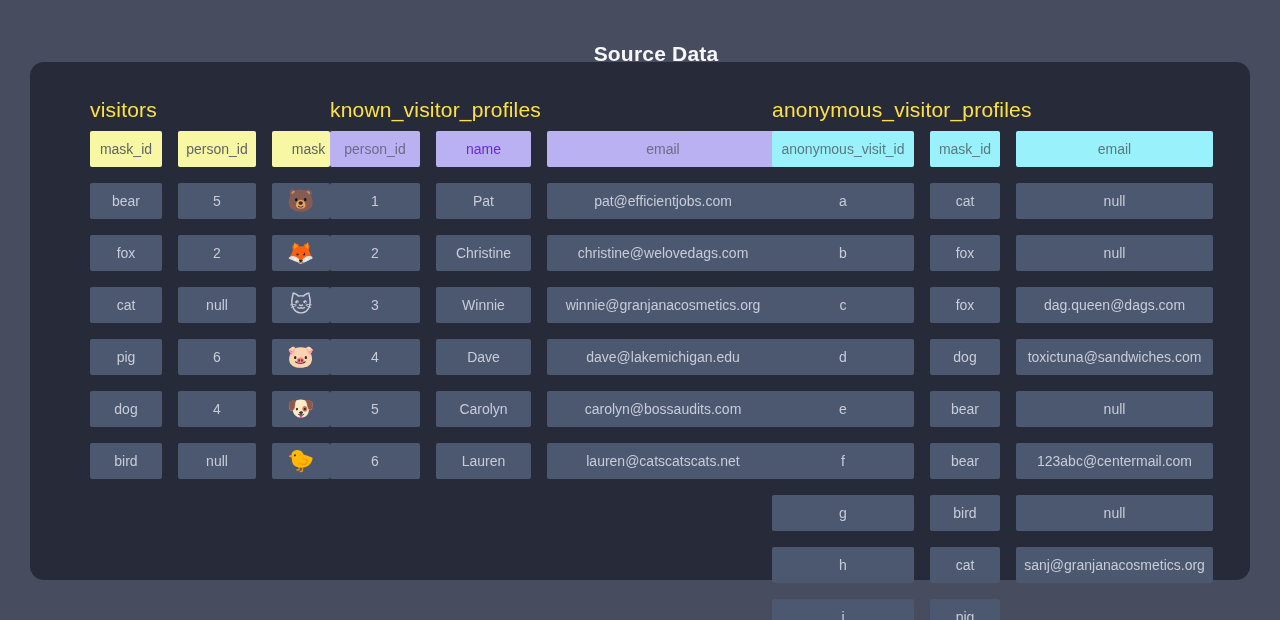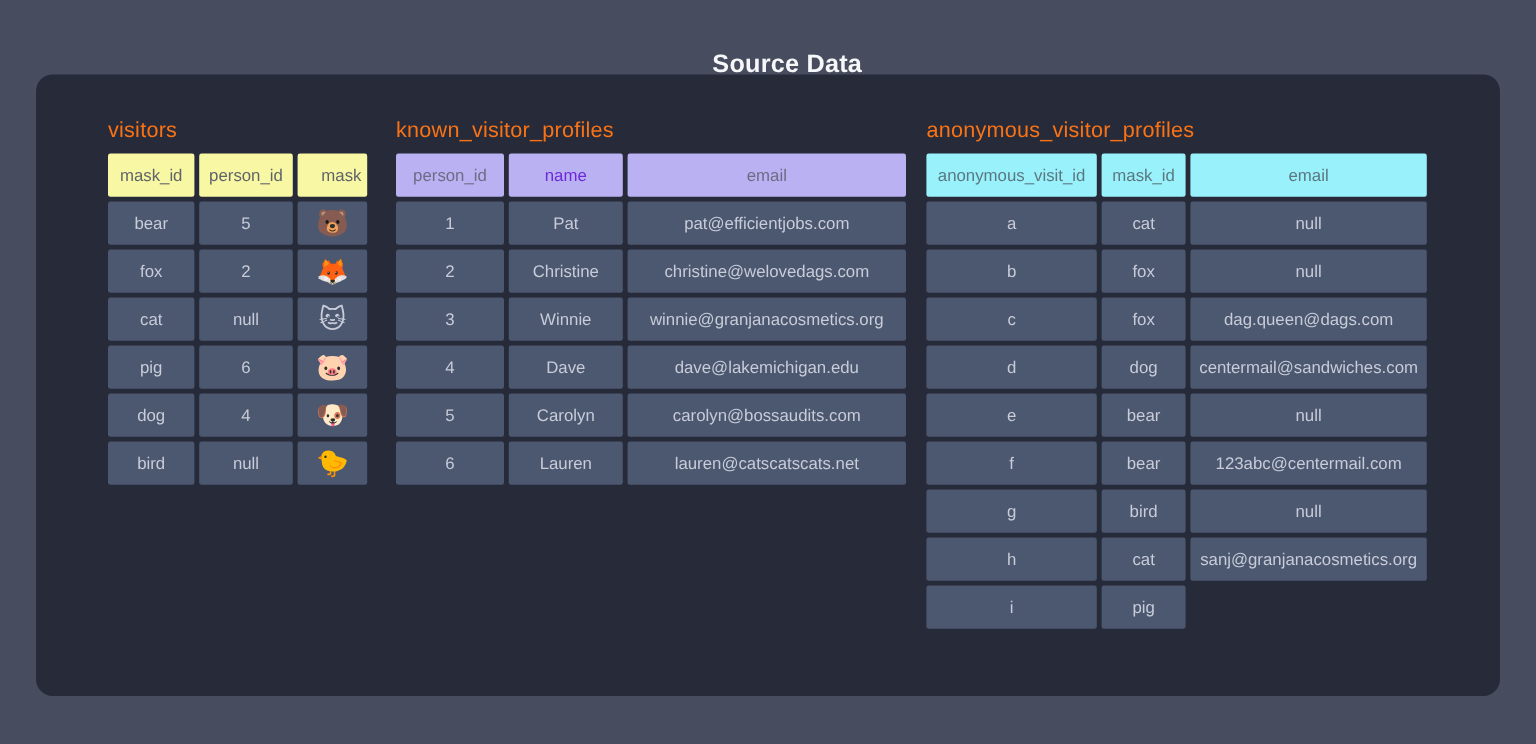--- a/index.html
+++ b/index.html
@@ -44,28 +44,28 @@
   }
   .table-block {
     position: absolute;
     top: 36px;
   }
   .table-visitors { left: 60px; }
   .table-known_visitor_profiles { left: 300px; }
   .table-anonymous_visitor_profiles { left: 742px; }
   .table-title {
     margin: 0 0 9px 0;
-    font-size: 18px;
+    font-size: 21px;
     font-weight: 400;
-    color: #f97316;
+    color: #fde047;
     letter-spacing: 0.2px;
   }
   .grid {
     display: grid;
-    gap: 4px;
+    gap: 16px;
   }
   .table-visitors .grid { grid-template-columns: 72px 78px 58px; }
   .table-known_visitor_profiles .grid { grid-template-columns: 90px 95px 232px; }
   .table-anonymous_visitor_profiles .grid { grid-template-columns: 142px 70px 197px; }
   .cell {
     height: 36px;
     display: flex;
     align-items: center;
     justify-content: center;
     font-size: 14px;
@@ -154,21 +154,21 @@
             <div class="cell data">cat</div>
             <div class="cell data">null</div>
             <div class="cell data">b</div>
             <div class="cell data">fox</div>
             <div class="cell data">null</div>
             <div class="cell data">c</div>
             <div class="cell data">fox</div>
             <div class="cell data">dag.queen@dags.com</div>
             <div class="cell data">d</div>
             <div class="cell data">dog</div>
-            <div class="cell data">centermail@sandwiches.com</div>
+            <div class="cell data">toxictuna@sandwiches.com</div>
             <div class="cell data">e</div>
             <div class="cell data">bear</div>
             <div class="cell data">null</div>
             <div class="cell data">f</div>
             <div class="cell data">bear</div>
             <div class="cell data">123abc@centermail.com</div>
             <div class="cell data">g</div>
             <div class="cell data">bird</div>
             <div class="cell data">null</div>
             <div class="cell data">h</div>

